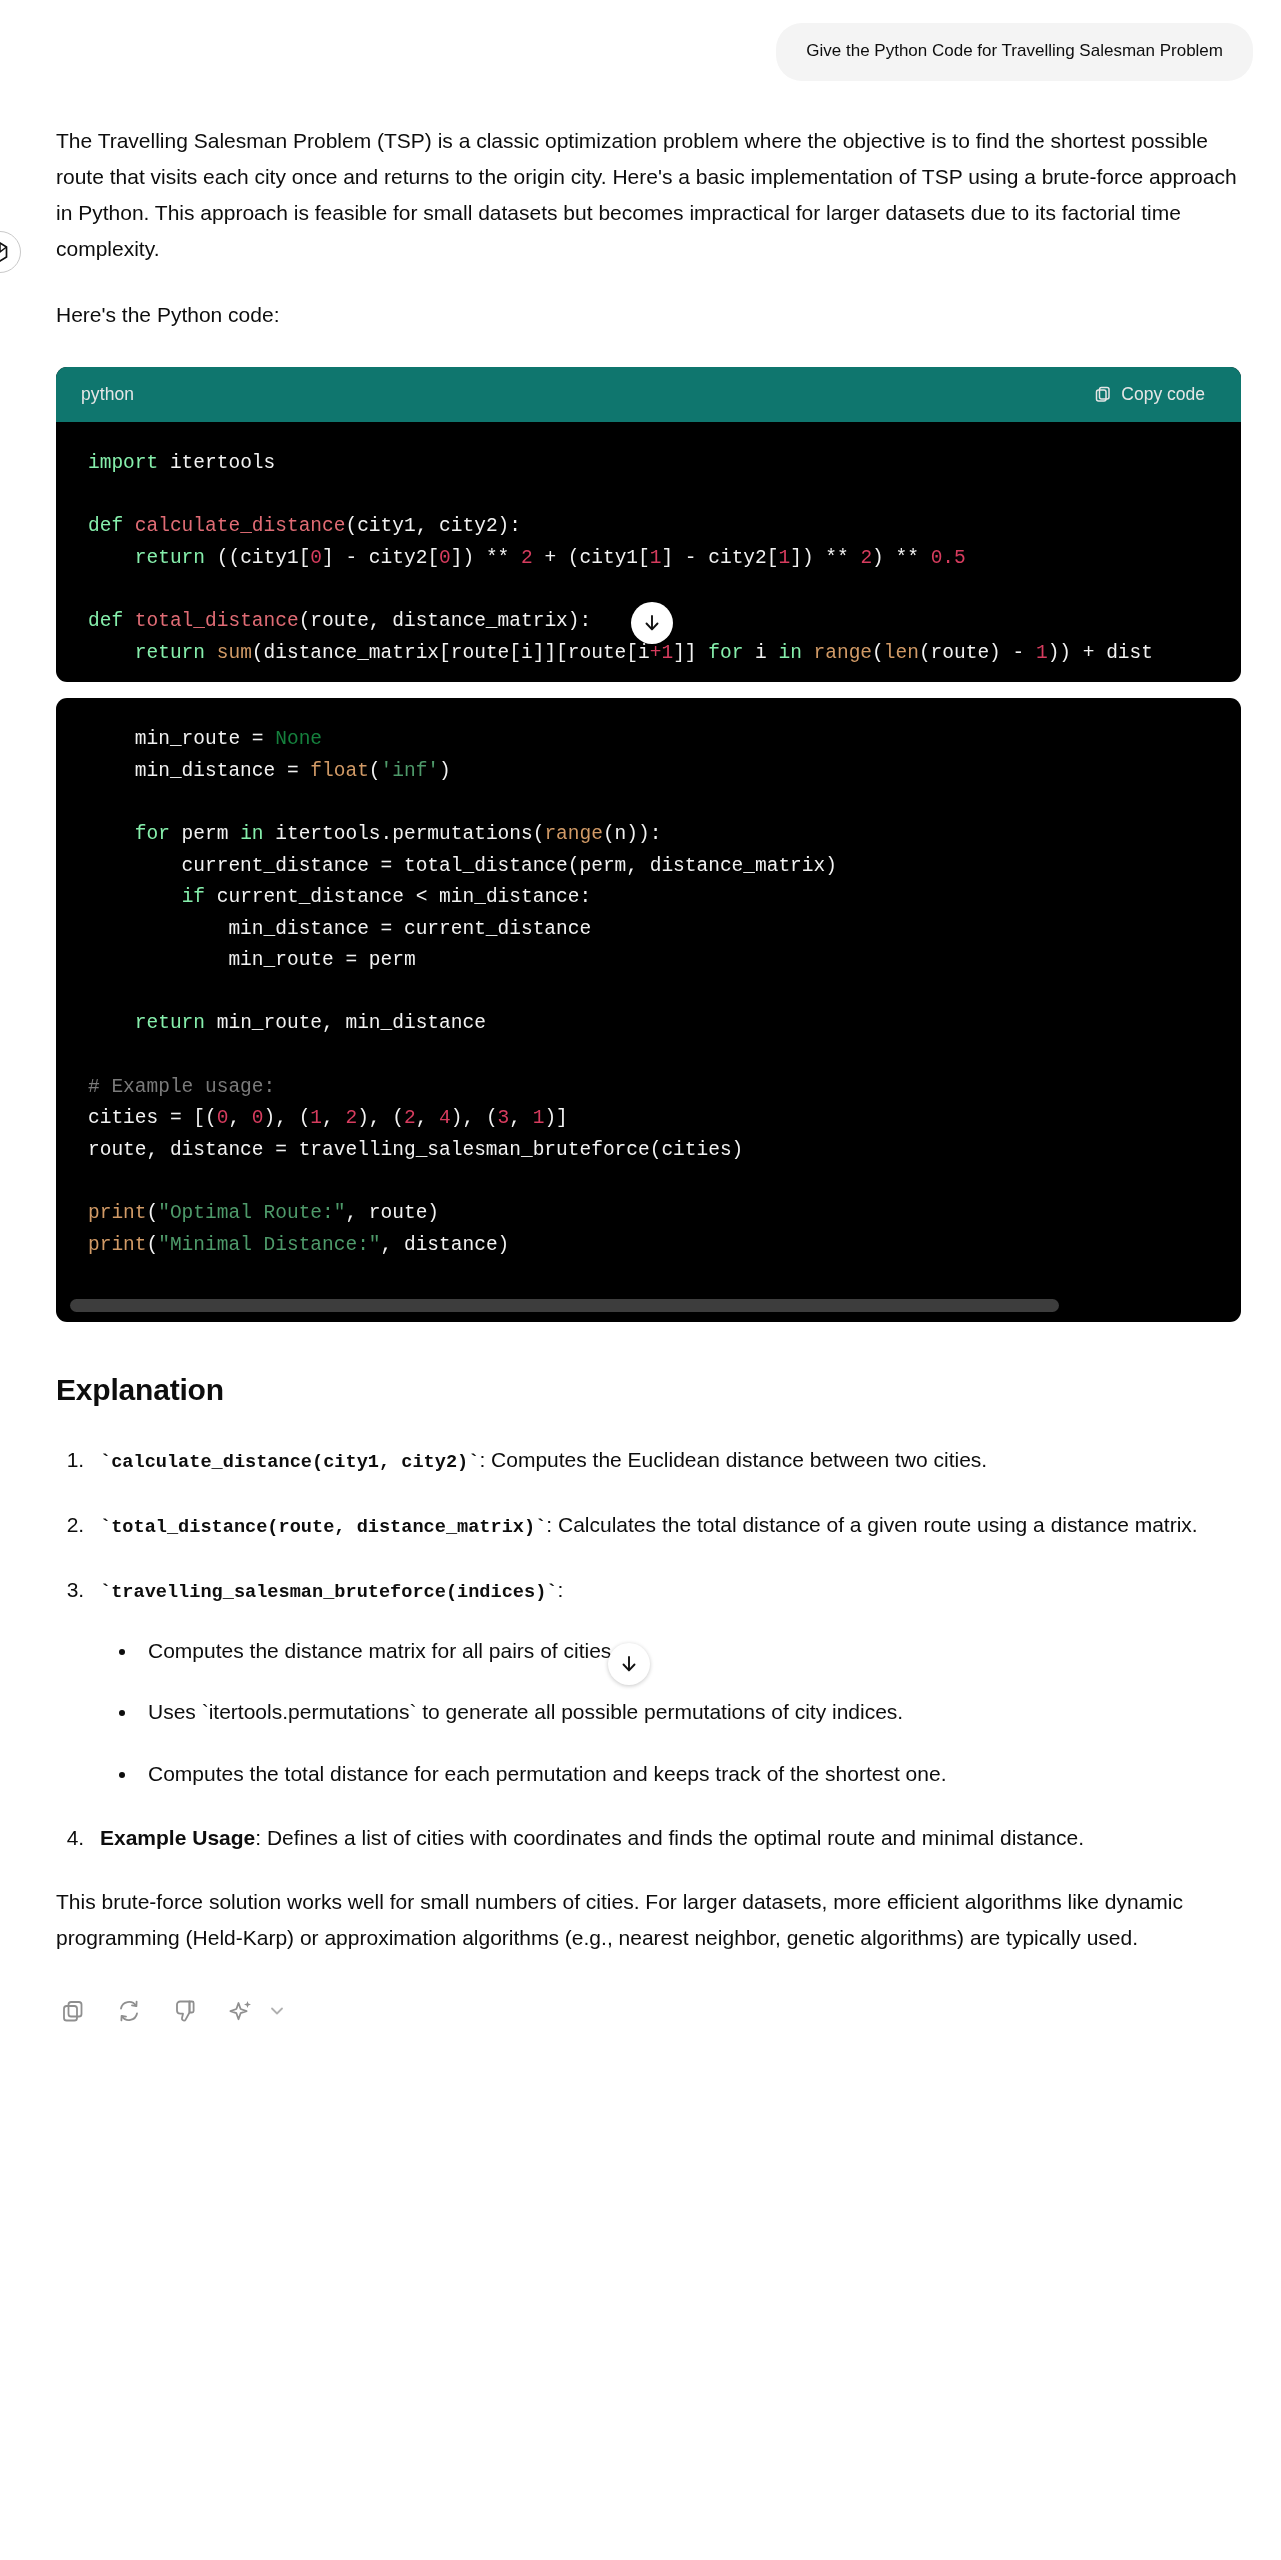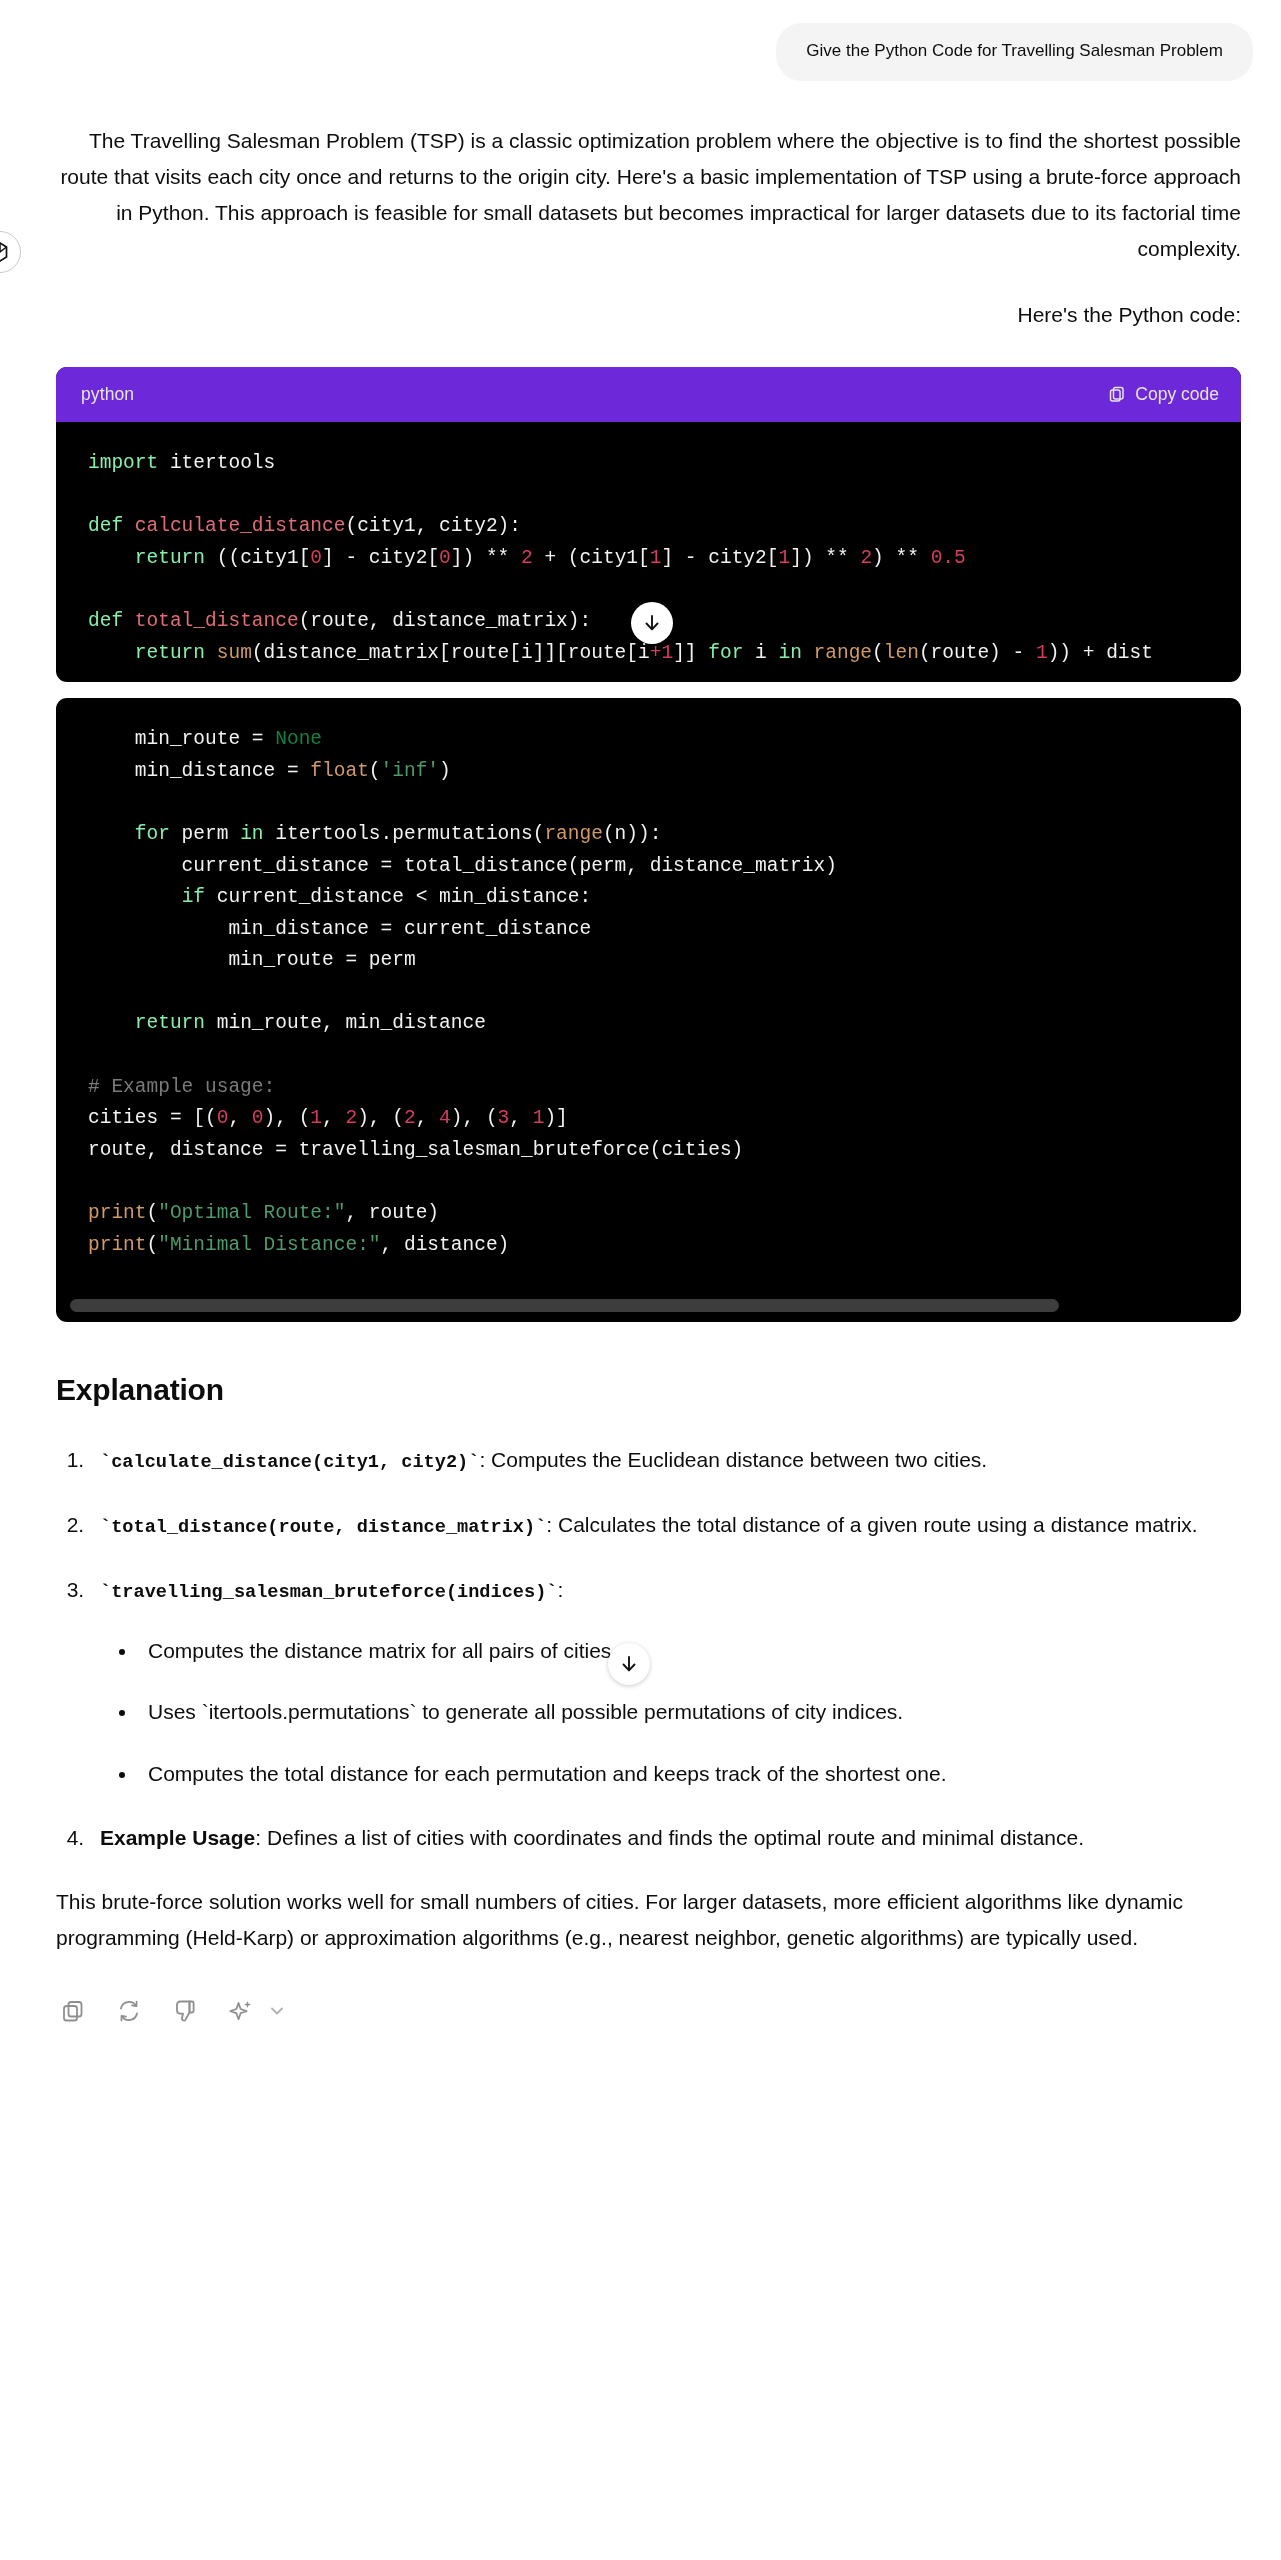--- a/index.html
+++ b/index.html
@@ -53,37 +53,37 @@
   }
   .avatar svg { display: block; }
 
   .assistant-body {
     padding: 0 40px 0 56px;
     color: #0d0d0d;
     font-size: 21px;
     line-height: 1.72;
   }
 
-  p.para { margin: 0 0 30px 0; max-width: 1185px; text-align: right; }
+  p.para { margin: 0 0 30px 0; max-width: 1185px; }
   p.para.tight { margin-bottom: 34px; }
 
   
   .code-card {
     background: #000000;
     border-radius: 11px;
     overflow: hidden;
     margin: 0 0 0 0;
     position: relative;
     width: 1185px;
   }
   .code-head {
-    background: #6d28d9;
+    background: #0f766e;
     color: #e6e6e6;
     font-size: 17.5px;
-    padding: 12px 22px 13px 25px;
+    padding: 12px 36px 13px 25px;
     display: flex;
     align-items: center;
     justify-content: space-between;
     font-family: "Liberation Sans", sans-serif;
   }
   .code-head .lang { letter-spacing: .1px; }
   .copy-btn {
     display: flex;
     align-items: center;
     gap: 9px;

